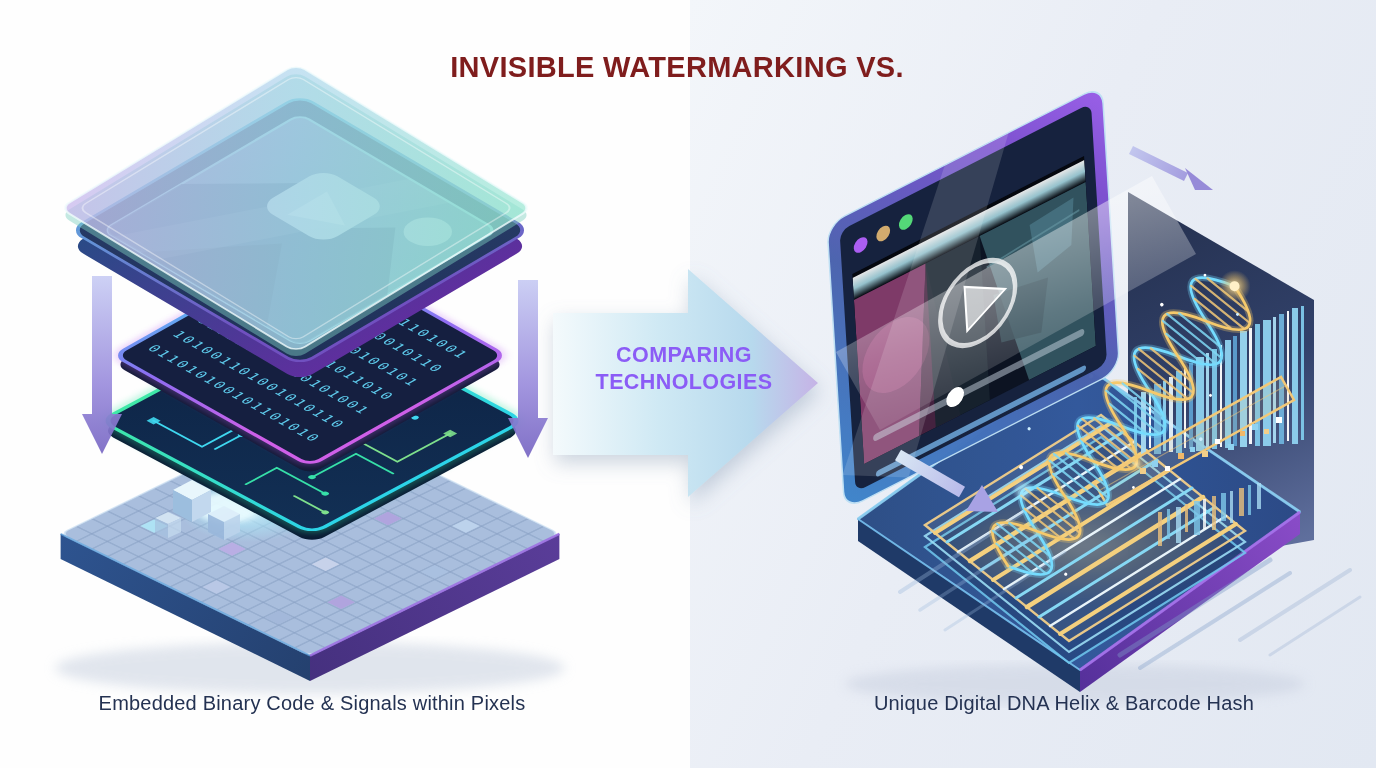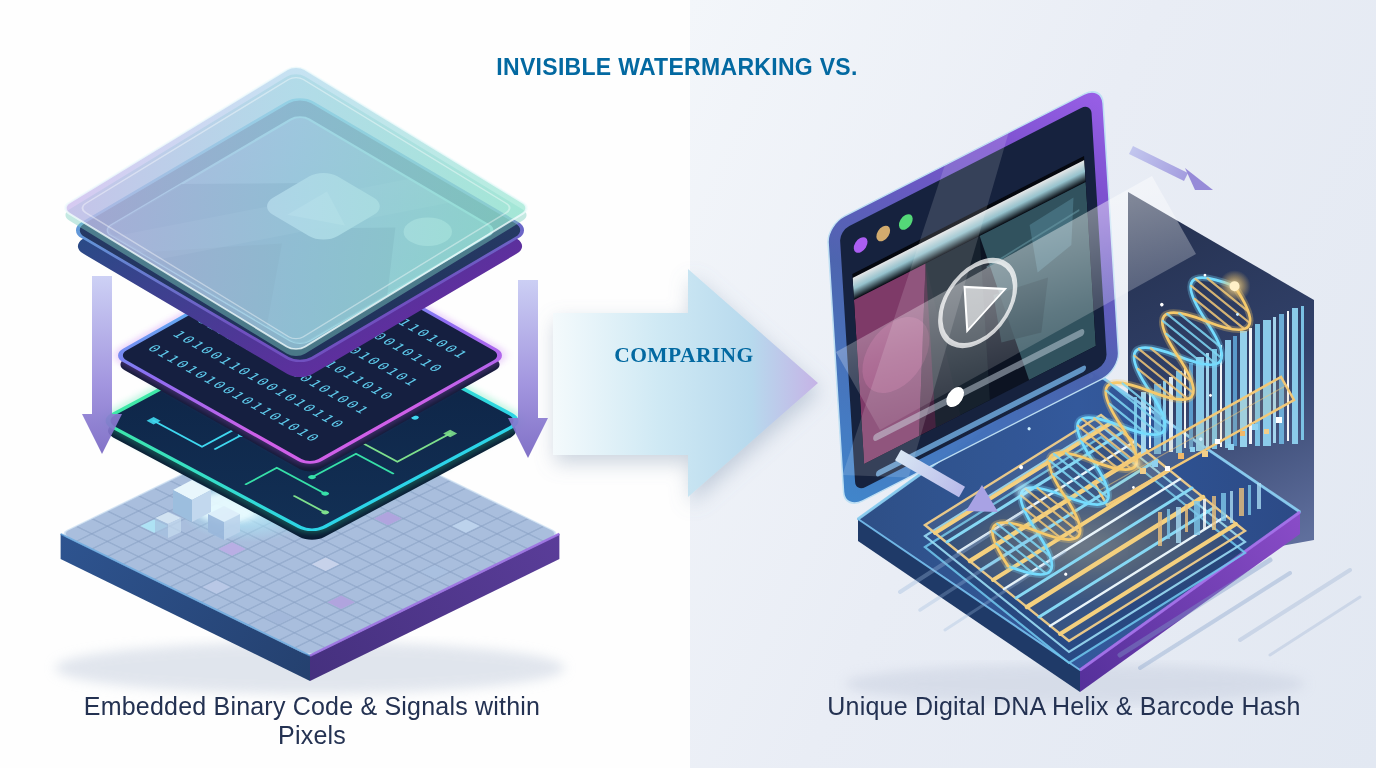--- a/index.html
+++ b/index.html
@@ -7,28 +7,28 @@
     width:1376px;height:768px;position:relative;overflow:hidden;
     font-family:"Liberation Sans", sans-serif;
     background:#ffffff;
   }
   .bg-left{position:absolute;left:0;top:0;width:690px;height:768px;background:#fefefe;}
   .bg-right{position:absolute;left:690px;top:0;width:686px;height:768px;
     background:linear-gradient(115deg,#f3f6fa 0%,#e9edf5 45%,#e2e8f2 100%);}
   svg.art{position:absolute;left:0;top:0;}
   .title{
     position:absolute;left:397px;top:48px;width:560px;text-align:center;
-    font-size:23px;line-height:38px;font-weight:800;color:#0369a1;letter-spacing:.3px;
+    font-size:29px;line-height:38px;font-weight:800;color:#7f1d1d;letter-spacing:.3px;
   }
   .arrow-label{
     position:absolute;left:556px;top:342px;width:256px;text-align:center;
-    font-size:21.5px;line-height:27px;font-weight:700;color:#0369a1;letter-spacing:.4px;font-family:Liberation Serif, serif;
+    font-size:21.5px;line-height:27px;font-weight:700;color:#8b5cf6;letter-spacing:.4px;
   }
   .caption{
-    position:absolute;top:692px;font-size:25px;color:#243252;letter-spacing:.2px;
+    position:absolute;top:692px;font-size:20px;color:#243252;letter-spacing:.2px;
     text-align:center;font-weight:400;
   }
   .caption.left{left:52px;width:520px;}
   .caption.right{left:824px;width:480px;text-align:center;}
 </style>
 </head>
 <body>
 
 <div class="bg-left"></div>
 <div class="bg-right"></div>
@@ -523,16 +523,17 @@
   </g>
 </g>
 </svg>
 
 <div class="title">
   <div>INVISIBLE WATERMARKING VS.</div>
 </div>
 
 <div class="arrow-label">
   <div>COMPARING</div>
+  <div>TECHNOLOGIES</div>
 </div>
 
 <div class="caption left">Embedded Binary Code &amp; Signals within Pixels</div>
 <div class="caption right">Unique Digital DNA Helix &amp; Barcode Hash</div>
 
 </body></html>

